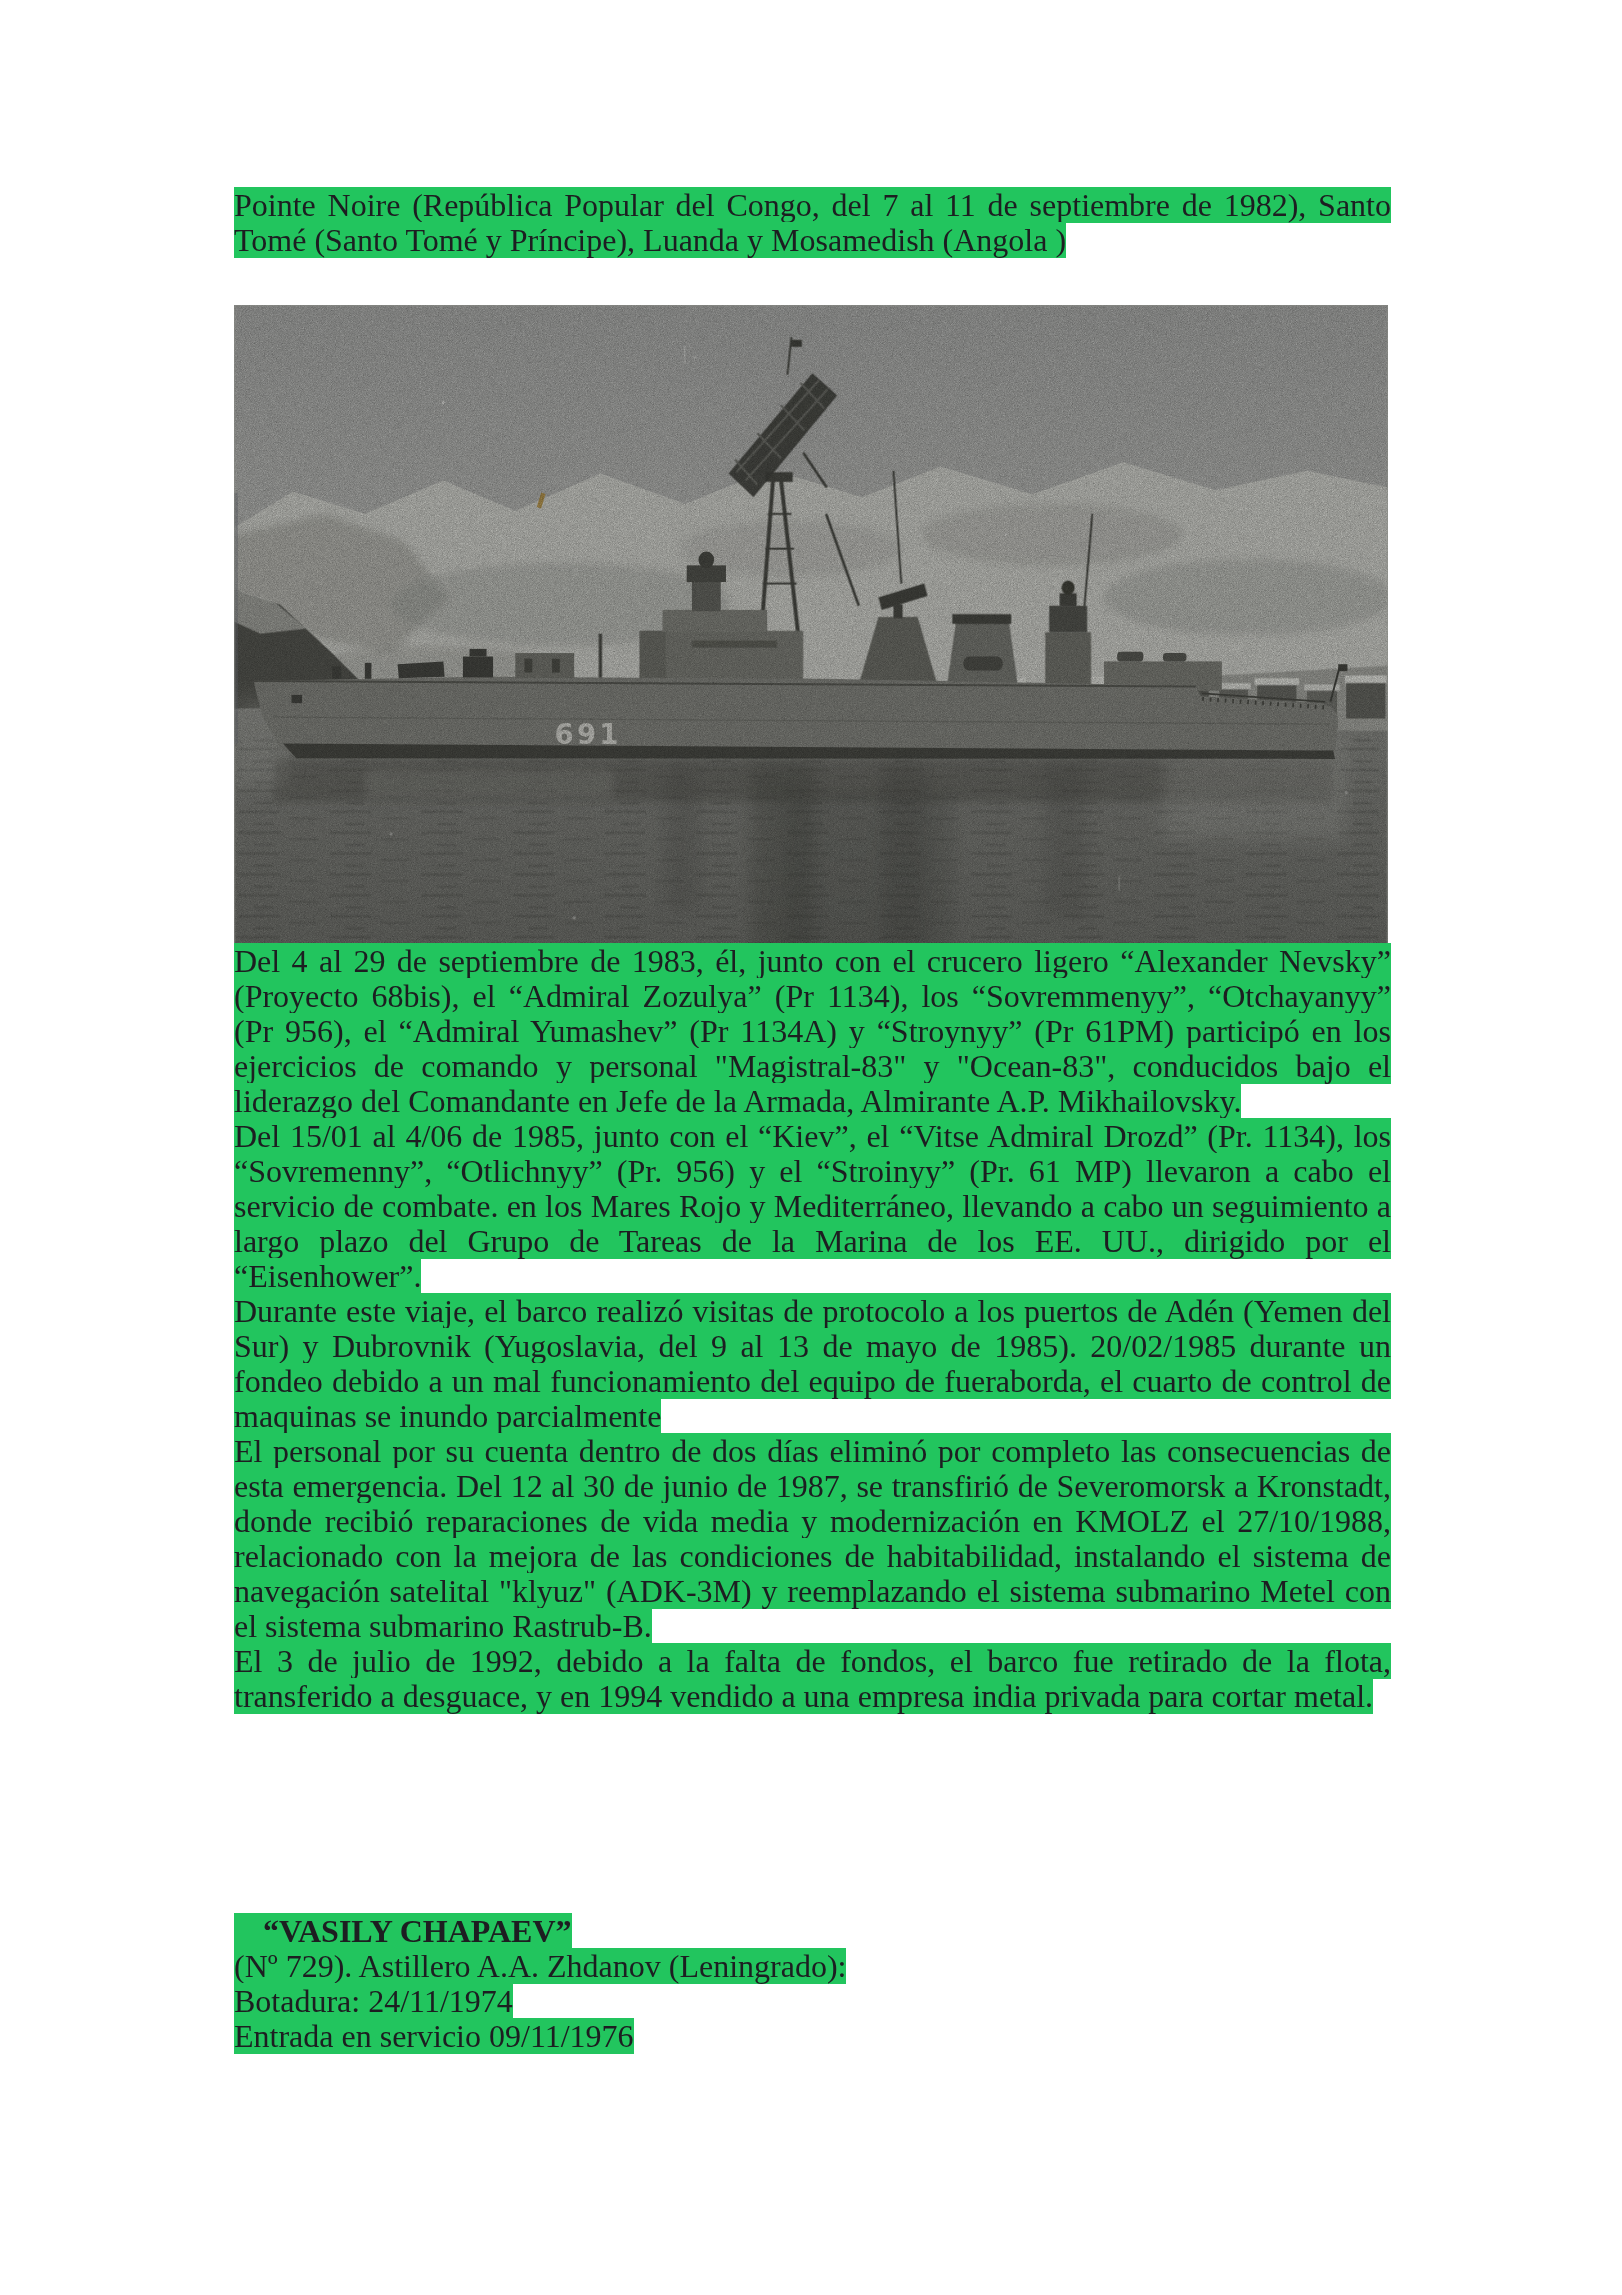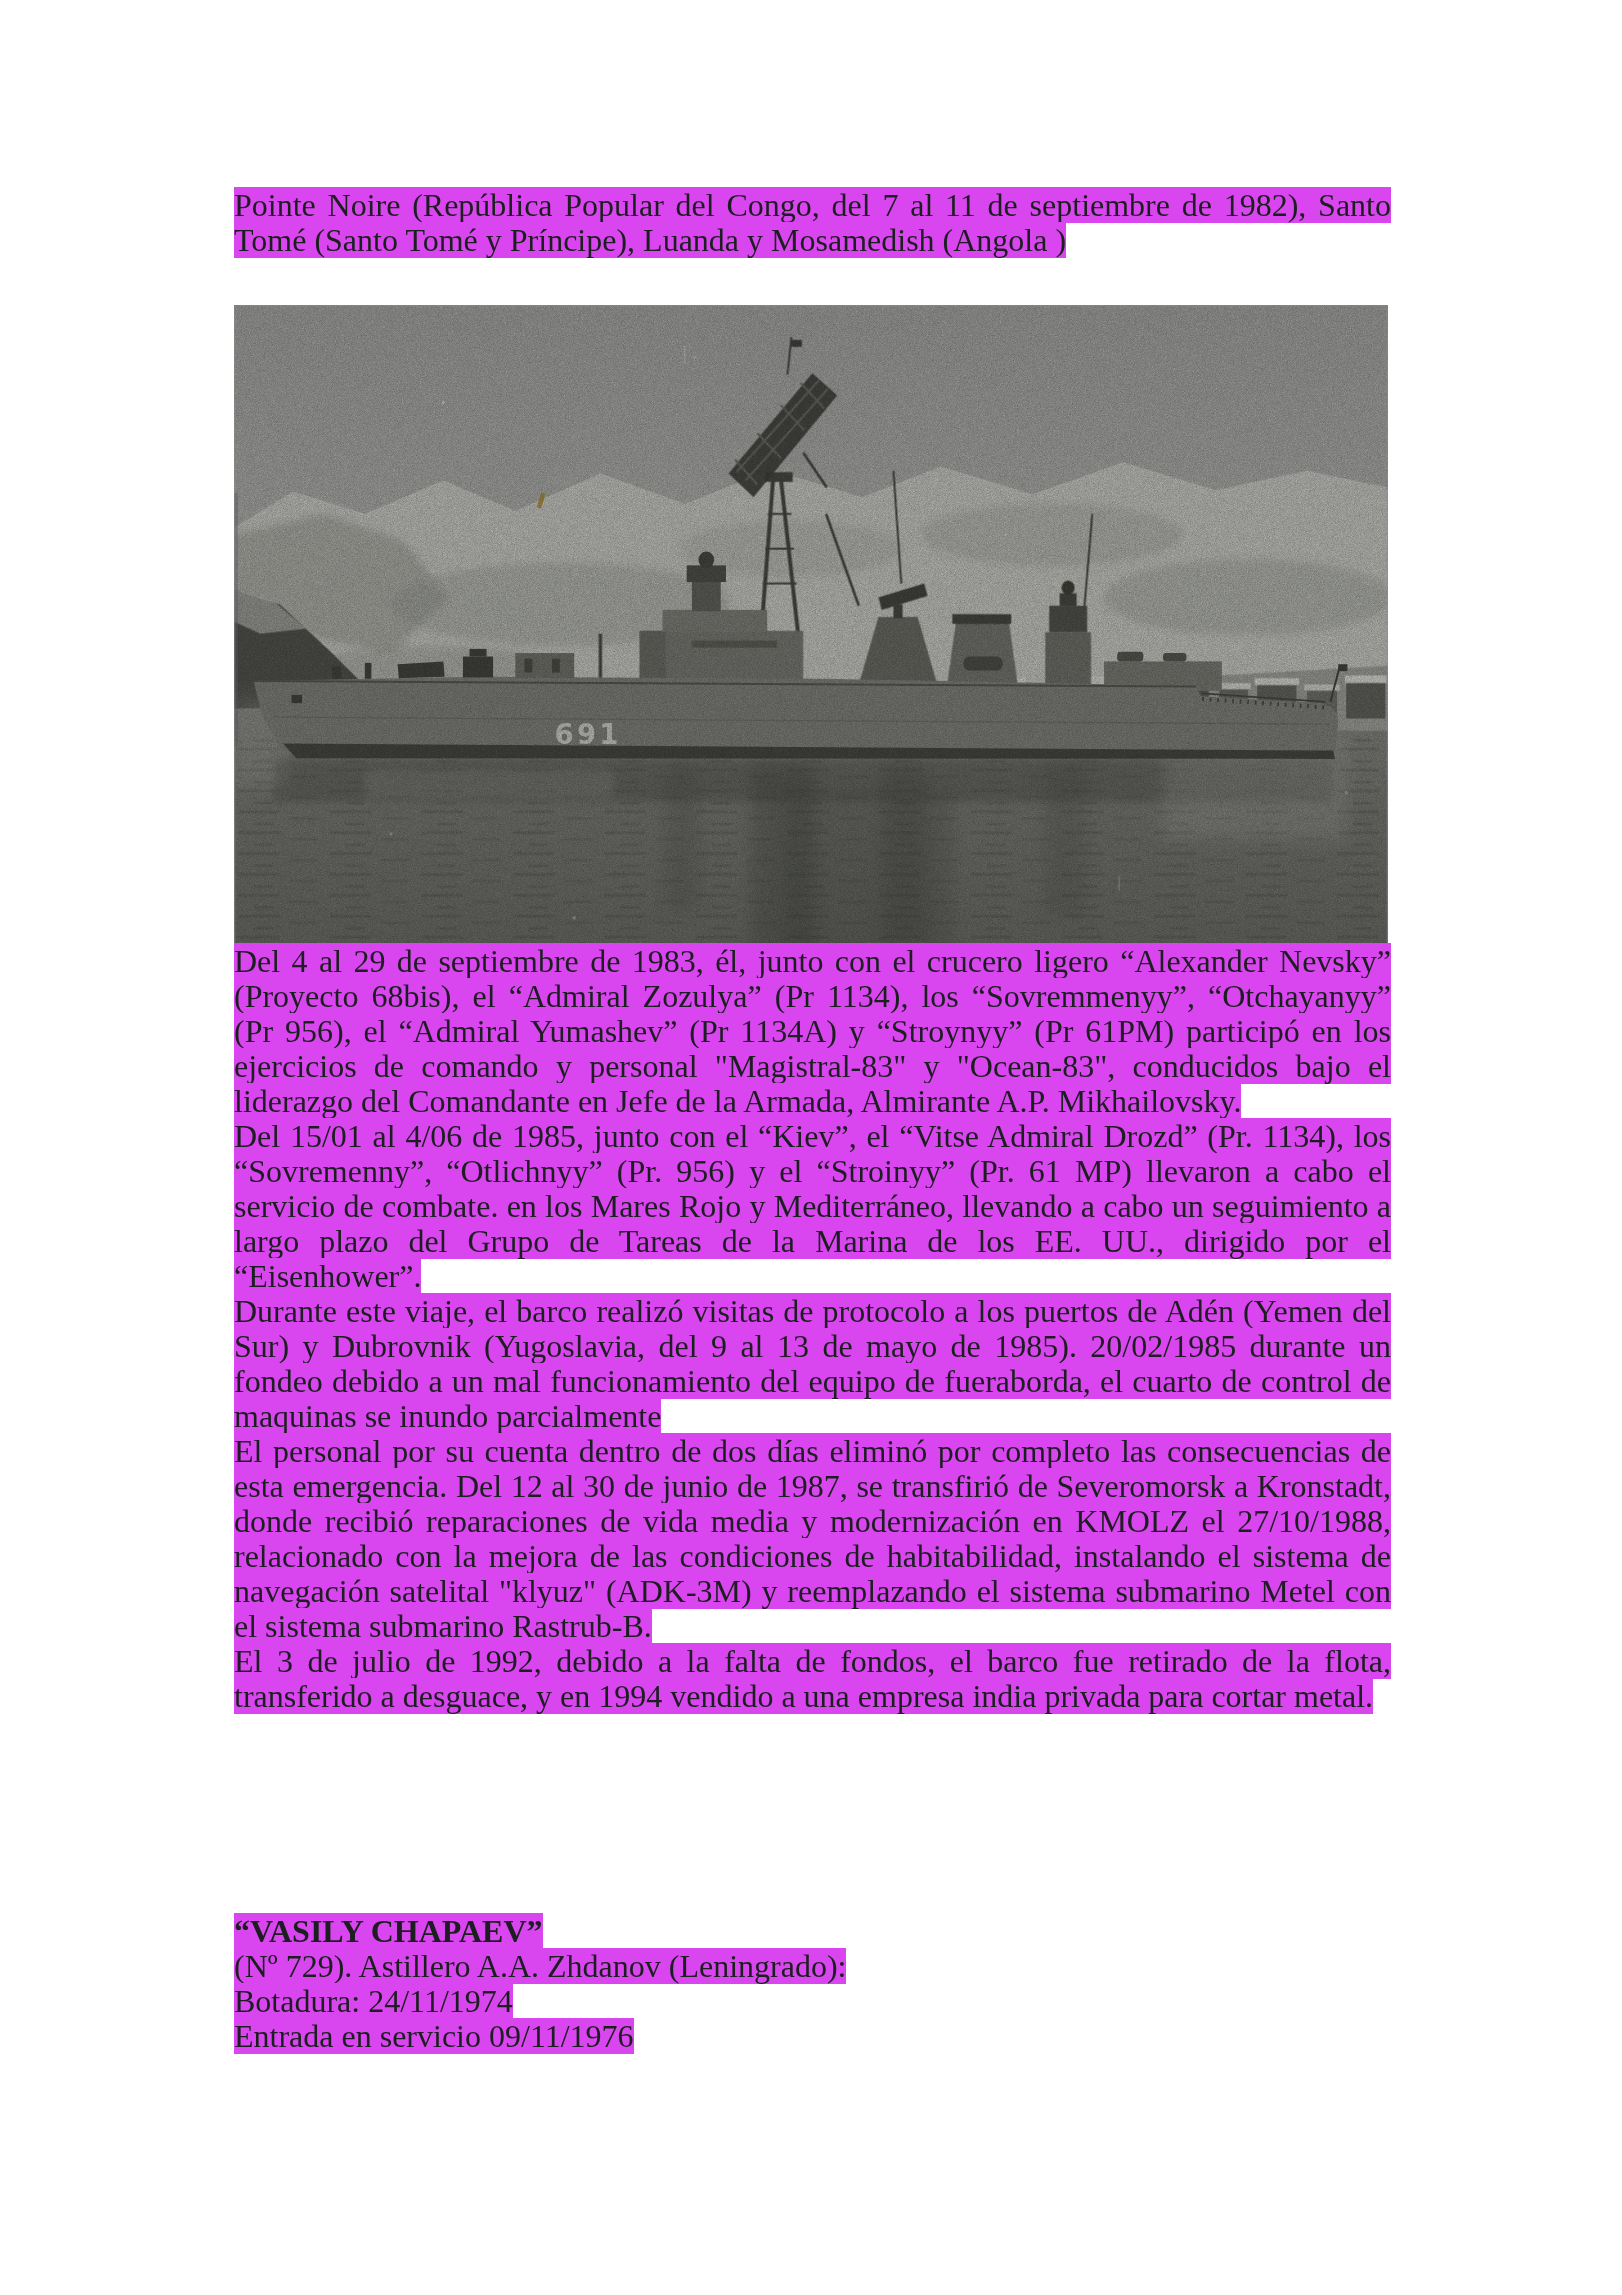--- a/index.html
+++ b/index.html
@@ -10,22 +10,22 @@
     font-family:"Liberation Serif","DejaVu Serif",serif;
     color:#1d1e21;
     overflow:hidden;
   }
   .body-text{
     margin:0;
     font-size:32px;
     line-height:35px;
     text-align:justify;
   }
-  .hl{background:#d946ef;}
-  .b{font-weight:bold;}
+  .hl{background:#22c55e;}
+  .b{font-weight:bold;padding-left:29px;}
   .intro{position:absolute;left:234px;top:188px;width:1157px;}
   .photo{
     position:absolute;left:234px;top:305px;width:1154px;height:669px;margin:0;
   }
   .photo svg{display:block;width:100%;height:100%;}
   .caption{
     position:absolute;left:234px;top:936px;width:1157px;
     text-align:center;font-size:30px;line-height:35px;font-weight:bold;margin:8px;
   }
   .bodyblock{position:absolute;left:234px;top:944px;width:1157px;}

